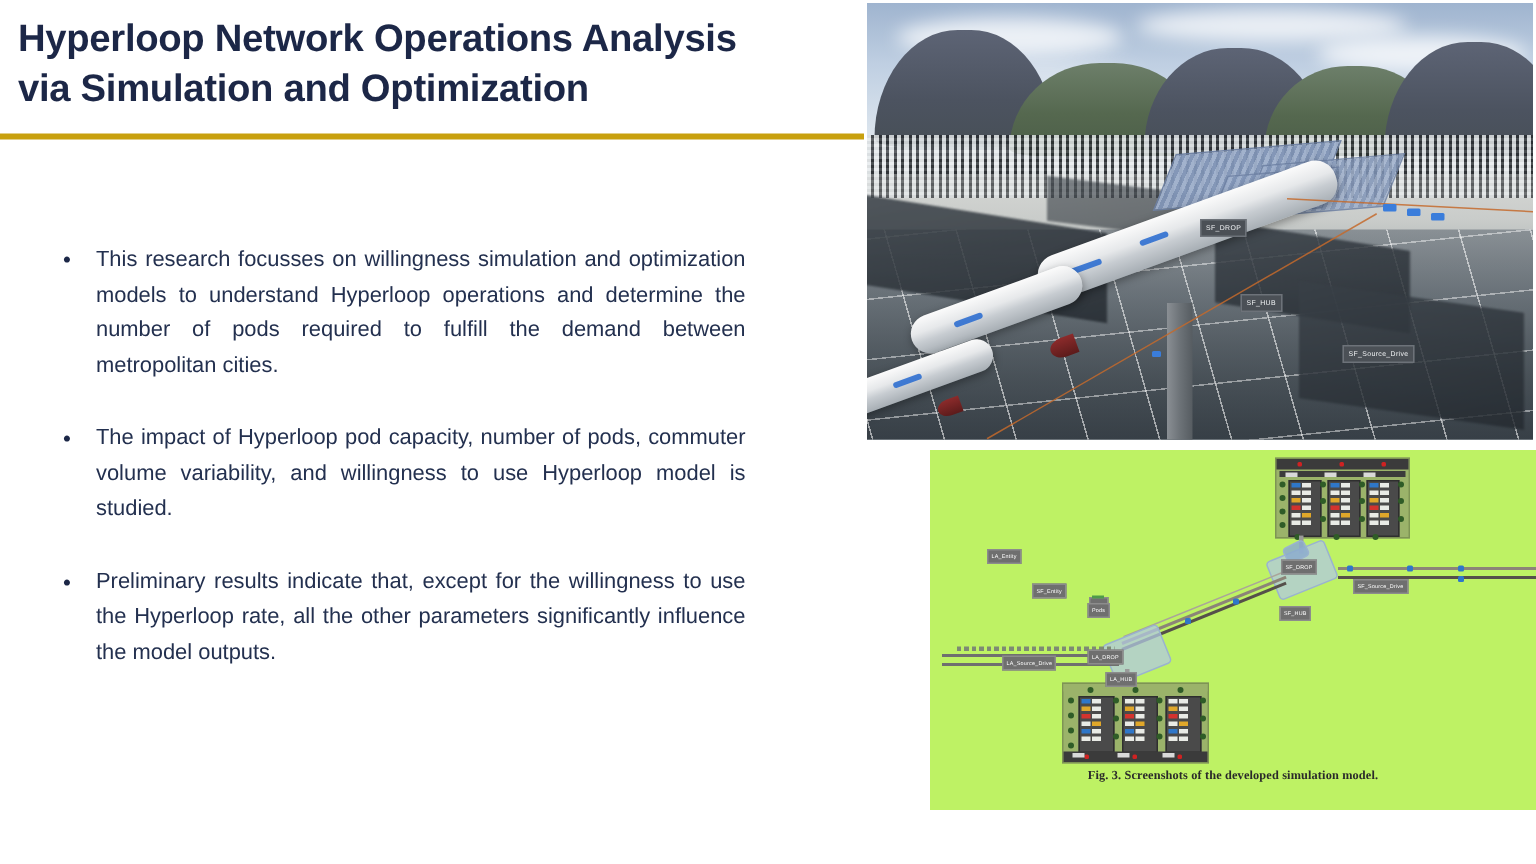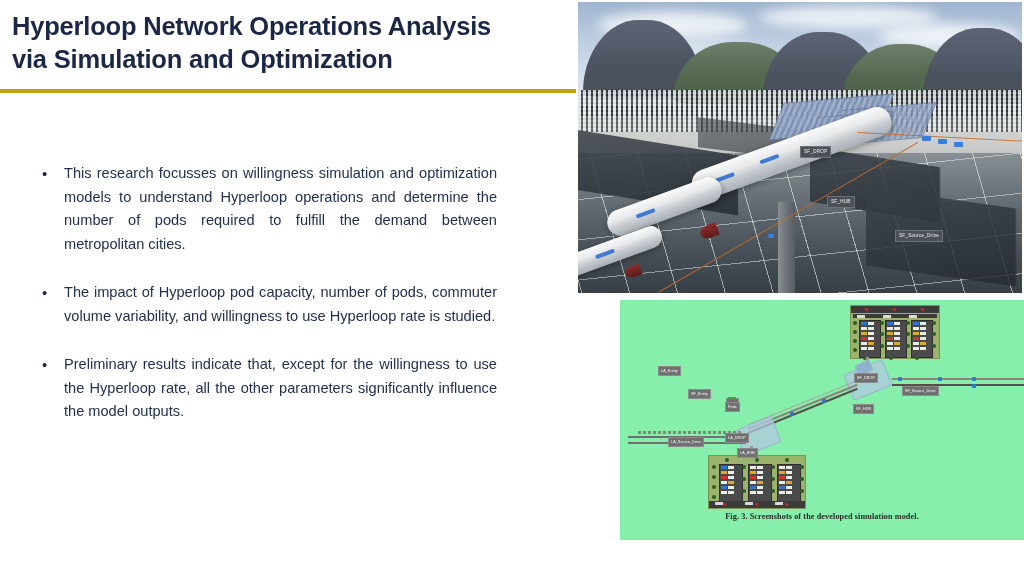--- a/index.html
+++ b/index.html
@@ -156,21 +156,21 @@
     border:1px solid #6d7279;
     white-space:nowrap;
     font-family:"Liberation Sans", sans-serif;
   }
 
   
   #model-diagram {
     position:absolute;
     left:620px; top:300px;
     width:404px; height:240px;
-    background:#86efac;
+    background:#bef264;
     overflow:hidden;
   }
   .station-block {
     position:absolute;
     background:#9bb36a;
     border:1px solid #7e9454;
   }
   .station-road {
     position:absolute; left:0; width:100%; height:7px;
     background:#3b3b3b;
@@ -252,21 +252,21 @@
 
 <div id="bullet-list">
 
   <div class="bullet-item">
     <div class="bullet-mark">•</div>
     <div class="bullet-text">This research focusses on willingness simulation and optimization models to understand Hyperloop operations and determine the number of pods required to fulfill the demand between metropolitan cities.</div>
   </div>
 
   <div class="bullet-item" style="margin-top:16px;">
     <div class="bullet-mark">•</div>
-    <div class="bullet-text">The impact of Hyperloop pod capacity, number of pods, commuter volume variability, and willingness to use Hyperloop rate is studied.</div>
+    <div class="bullet-text">The impact of Hyperloop pod capacity, number of pods, commuter volume variability, and willingness to use Hyperloop model is studied.</div>
   </div>
 
   <div class="bullet-item" style="margin-top:17px;">
     <div class="bullet-mark">•</div>
     <div class="bullet-text">Preliminary results indicate that, except for the willingness to use the Hyperloop rate, all the other parameters significantly influence the model outputs.</div>
   </div>
 
 </div>
 
 <div id="render-photo">

